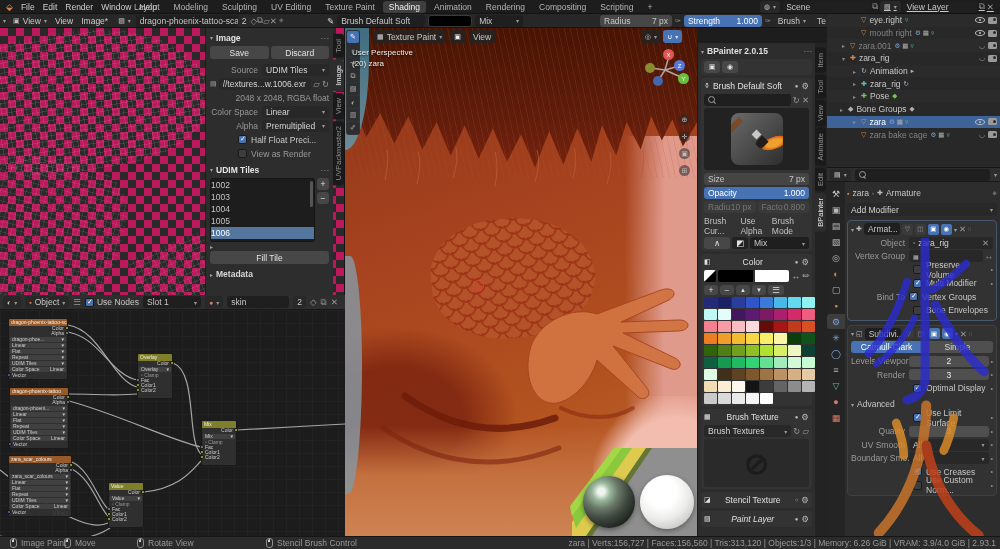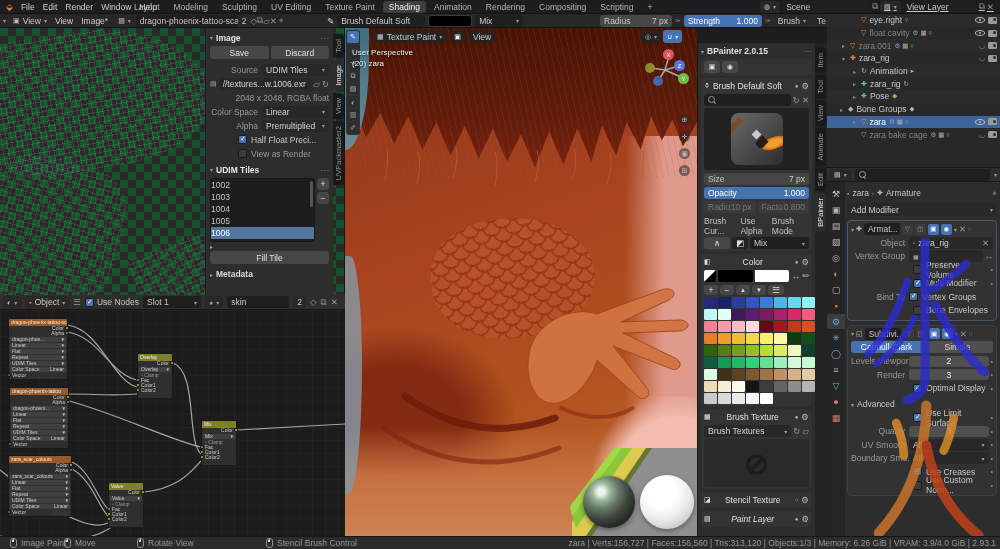--- a/index.html
+++ b/index.html
@@ -15,21 +15,21 @@
   .ico{display:inline-flex;align-items:center;justify-content:center;}
   
   #topbar{left:0;top:0;width:1000px;height:14px;background:#1d1d1d;border-bottom:1px solid #131313;}
   .tmenu{padding:0 4px;color:#cfcfcf;}
   .ws{padding:1px 6px;border-radius:3px;color:#b5b5b5;white-space:nowrap;}
   .ws.active{background:#3f3f3f;color:#f0f0f0;}
   
   #toolbar{left:0;top:14px;width:1000px;height:14px;background:#272727;border-bottom:1px solid #141414;}
   .slider{border-radius:3px;height:12px;display:inline-flex;align-items:center;justify-content:space-between;padding:0 4px;}
   
-  #imged{left:0;top:28px;width:345px;height:267px;background:#14532d;overflow:hidden;border-right:1px solid #141414;}
+  #imged{left:0;top:28px;width:345px;height:267px;background:#be185d;overflow:hidden;border-right:1px solid #141414;}
   .checker{position:absolute;inset:0;background-image:
     linear-gradient(45deg,#292929 25%,transparent 25%,transparent 75%,#292929 75%),
     linear-gradient(45deg,#292929 25%,transparent 25%,transparent 75%,#292929 75%);
     background-size:16px 16px;background-position:0 0,8px 8px;}
   .mesh{position:absolute;background-image:
     repeating-linear-gradient(0deg,rgba(170,170,170,.16) 0 1px,transparent 1px 5px),
     repeating-linear-gradient(90deg,rgba(170,170,170,.16) 0 1px,transparent 1px 5px);}
   #npanel{position:absolute;left:205px;top:0;width:128px;height:267px;background:#2d2d2d;border-left:1px solid #1c1c1c;padding:3px 4px;}
   .prow{display:flex;align-items:center;height:13px;margin-bottom:1px;}
   .prow .lab{width:52px;text-align:right;padding-right:4px;color:#989898;white-space:nowrap;overflow:hidden;}
@@ -920,21 +920,21 @@
             <span style="color: rgb(92, 194, 160);">▿</span>
           </span>
           <span class="ol-right">
             <span class="i-eye"></span>
             <span class="i-cam"></span>
           </span>
         </div>
         <div class="ol-row dim" style="padding-left: 24px;">
           <span class="ol-arrow"></span>
           <span class="ol-ico" style="color: rgb(224, 136, 58);">▽</span>
-          <span class="ol-name">float cavity</span>
+          <span class="ol-name">mouth right</span>
           <span class="ol-mods">
             <span style="color: rgb(122, 162, 216);">⚙</span>
             <span style="color: rgb(176, 176, 176);">▦</span>
             <span style="color: rgb(92, 194, 160);">▿</span>
           </span>
           <span class="ol-right">
             <span class="i-eye"></span>
             <span class="i-cam"></span>
           </span>
         </div>

